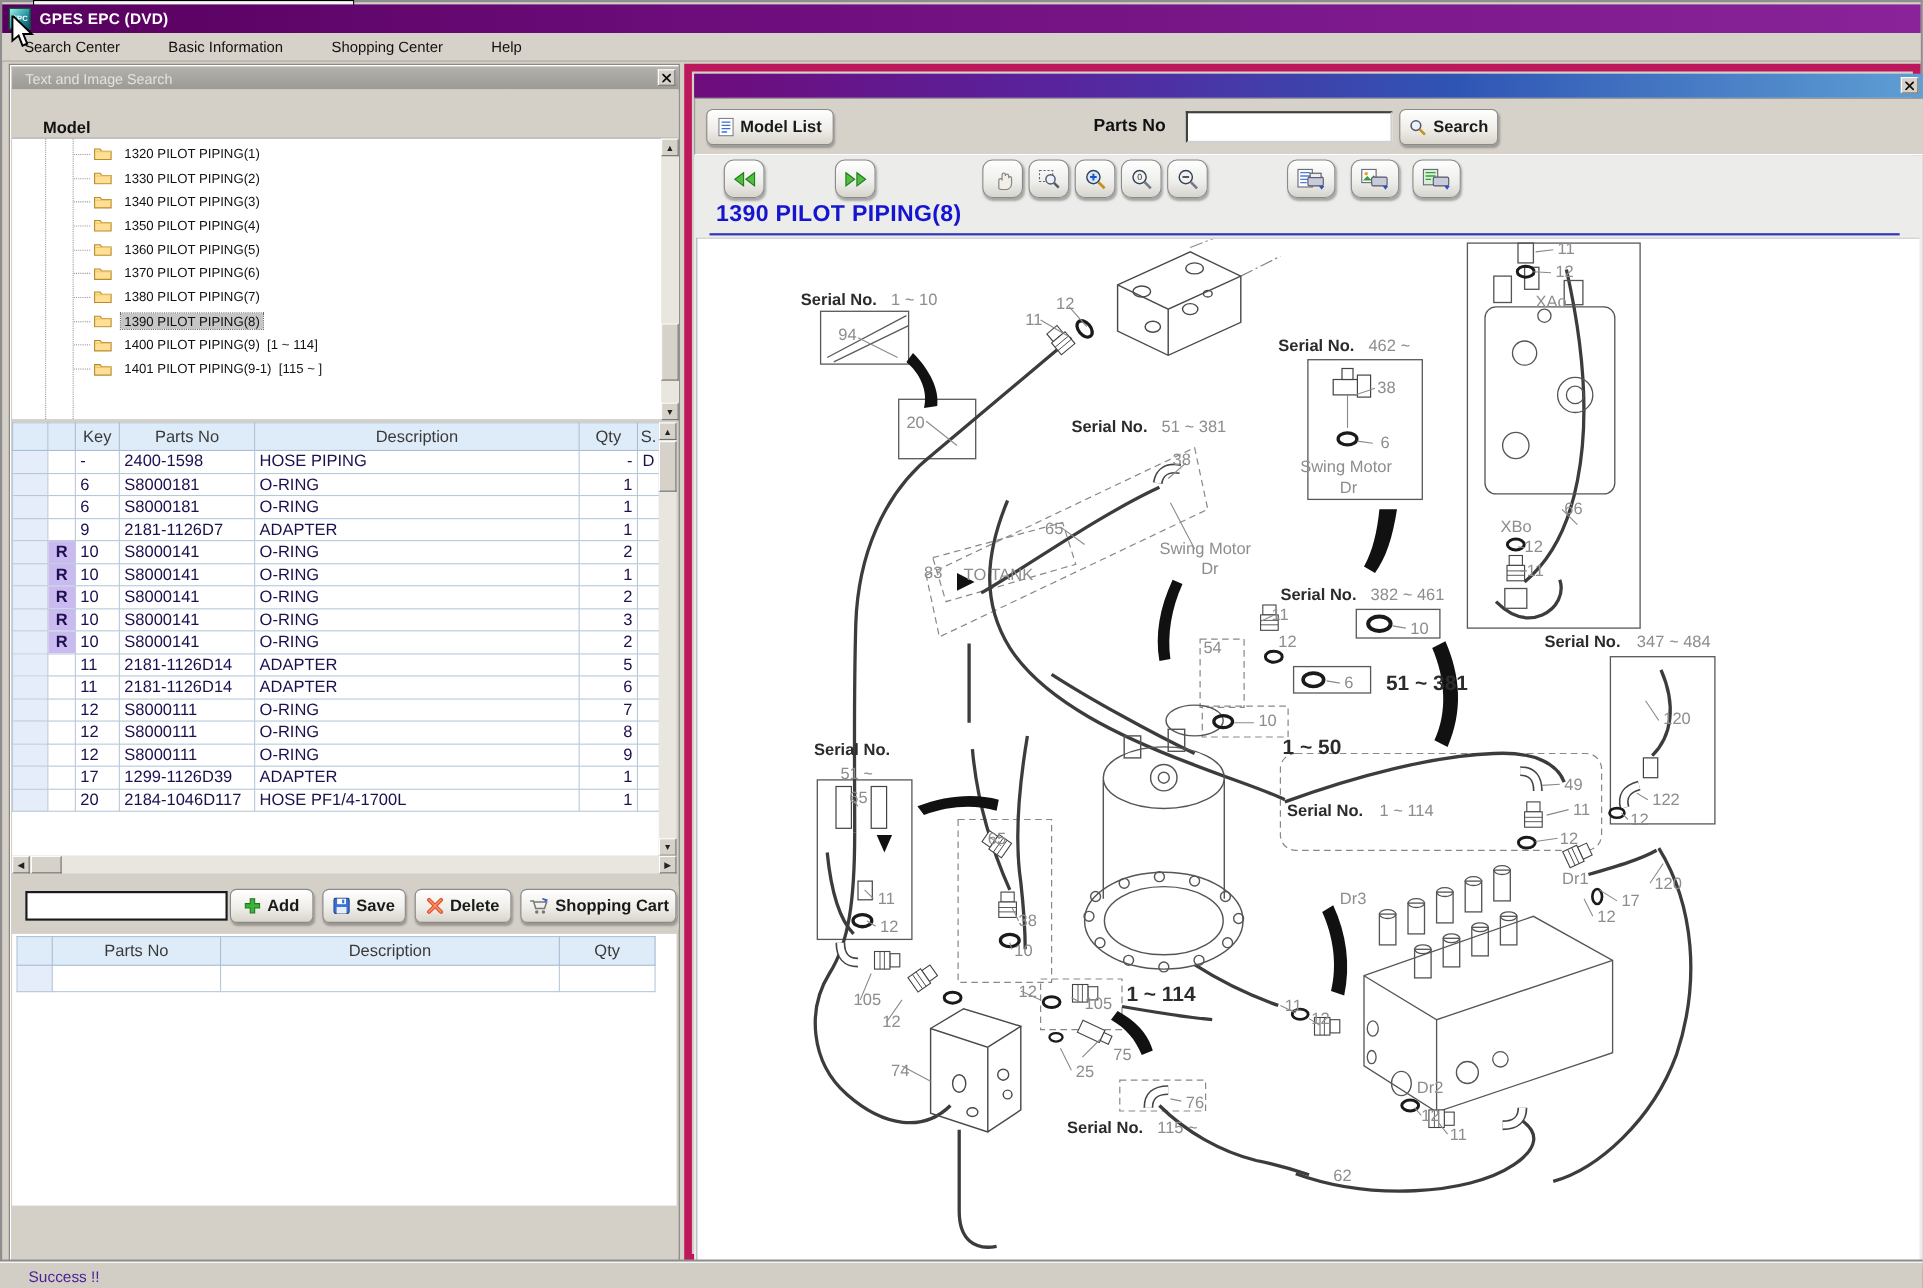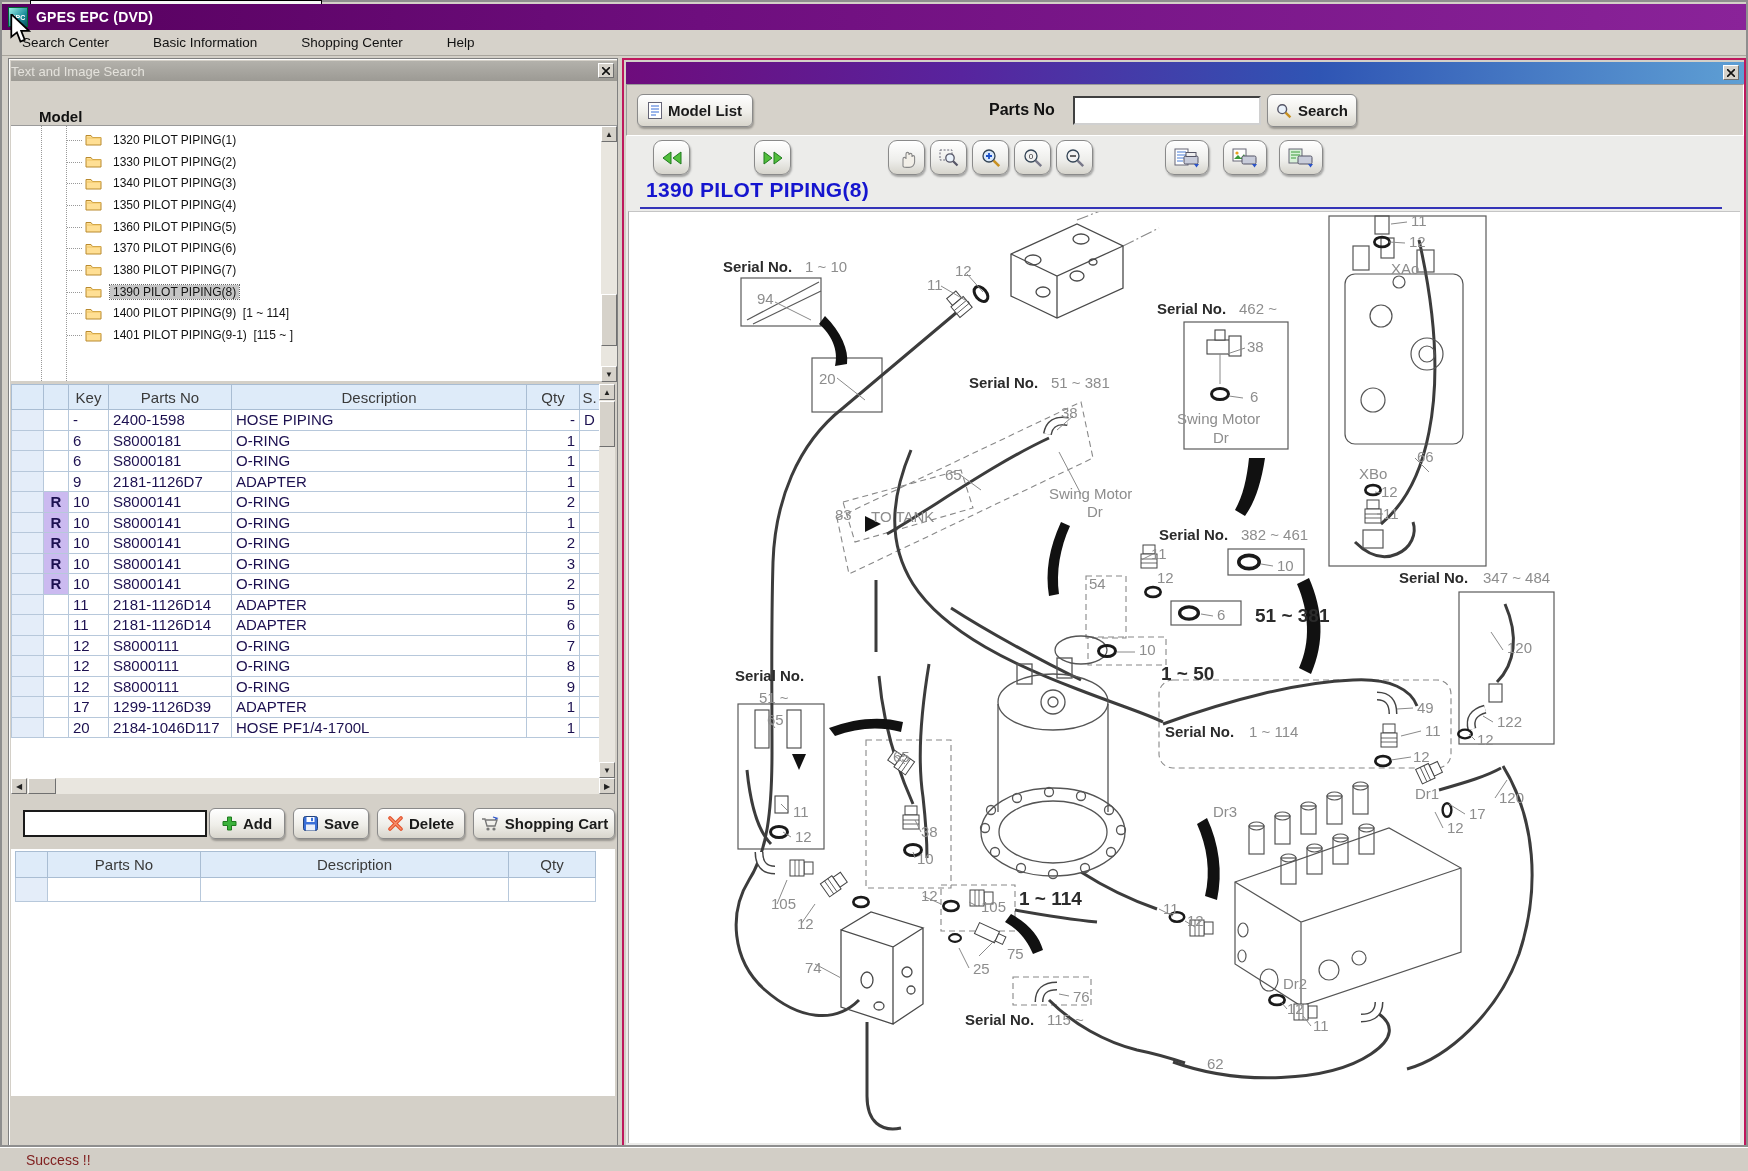--- a/index.html
+++ b/index.html
@@ -14,38 +14,38 @@
     background:linear-gradient(90deg,#57005E 0%,#6E0E7E 40%,#8A2399 100%);
     display:flex; align-items:center; color:#fff; }
   #app-icon { width:20px; height:20px; margin:0 8px 0 6px;
     background:linear-gradient(135deg,#9FF0E8,#1E8F9C 60%,#0A5560); border:1px solid #063;
     color:#fff; font-size:7px; font-weight:bold; display:flex; align-items:center; justify-content:center; }
   #title-text { font-size:14px; font-weight:bold; letter-spacing:.2px; }
   #menubar { left:2px; top:30px; width:1744px; height:26px; background:#D6D2CA;
     border-bottom:1px solid #A9A59D; display:flex; align-items:center; gap:44px; padding-left:20px; }
   .menu-item { font-size:13.5px; color:#111; cursor:default; }
   #statusbar { left:0; top:1147px; width:1748px; height:24px; background:#D2CEC6;
-    border-top:1px solid #FFF; box-shadow:0 -2px 0 #8E8E8E; font-size:14px; color:#7f1d1d;
+    border-top:1px solid #FFF; box-shadow:0 -2px 0 #8E8E8E; font-size:14px; color:#4c1d95;
     display:flex; align-items:center; padding-left:26px; }
   #cursor { left:8px; top:14px; width:26px; height:30px; z-index:50; }
   .btn3d { border:1px solid #8A8A8A; border-radius:6px;
     background:linear-gradient(#FFFFFF,#EFEEE9 55%,#D8D5CC);
     box-shadow:inset 0 1px 0 #fff, 1px 2px 2px rgba(0,0,0,.28);
     display:flex; align-items:center; justify-content:center; gap:6px;
     font-size:15px; font-weight:bold; color:#1a1a1a; cursor:default; }
   .xbtn { width:16px; height:15px; background:#D6D2CA; border:1px solid; border-color:#fff #707070 #707070 #fff;
     display:flex; align-items:center; justify-content:center; }
   input { font-family:"Liberation Sans",sans-serif; }
 
   
   #left-panel { left:8px; top:58px; width:610px; height:1089px; background:#D4D0C8;
     border:1px solid #808080; box-shadow:1px 1px 0 #fff inset; }
   #lp-header { left:2px; top:2px; width:606px; height:20px;
     background:linear-gradient(#B3B1AB,#9C9A94); color:#E4E2DC; font-size:13px;
-    display:flex; align-items:center; }
+    display:flex; align-items:center; padding-left:12px; }
   #lp-close { position:absolute; right:3px; top:2px; }
   #model-row { left:2px; top:24px; width:606px; height:42px; background:#D4D0C8; }
   #model-label { position:absolute; left:28px; top:25px; font-size:15px; font-weight:bold; color:#111; }
   #model-input { position:absolute; left:84px; top:6px; width:516px; height:28px;
     border:2px solid; border-color:#404040 #D0D0D0 #D0D0D0 #404040; background:#fff;
     font-size:15px; padding-left:5px; }
   #tree-box { left:2px; top:66px; width:606px; height:256px; background:#fff; border-top:1px solid #9a9a9a; }
   #tree-items { position:absolute; left:0; top:3px; right:16px; bottom:0; overflow:hidden; }
   .tvline { position:absolute; top:0; bottom:0; border-left:1px dotted #999; }
   .tree-item { position:relative; height:21.7px; display:flex; align-items:center; padding-left:74px; }
@@ -83,21 +83,21 @@
   #cart-table td.c-rowhead { background:#E4EDF9; }
 
   
   #entry-row { left:2px; top:746px; width:606px; height:40px; background:#D4D0C8; }
   #entry-input { position:absolute; left:12px; top:5px; width:184px; height:27px;
     border:2px solid #1a1a1a; background:#fff; font-size:15px; padding-left:4px; }
   .act-btn { position:absolute; top:3px; height:31px;text-align:center; }
 
   
   #right-panel { left:622px; top:58px; width:1124px; height:1089px; background:#D4D0C8;
-    border:2px solid #be185d; }
+    border:7px solid #be185d; }
   #rp-grad { left:2px; top:2px; width:1118px; height:22px;
     background:linear-gradient(90deg,#6E0C7C 0%,#58249E 30%,#2F55B4 62%,#5E9FD4 100%); }
   #rp-close { position:absolute; right:5px; top:3px; }
   #rp-controls { left:2px; top:24px; width:1118px; height:52px; background:#D6D2CA;
     border:1px solid; border-color:#999 #fff #fff #999; }
   #btn-model-list { position:absolute; left:10px; top:9px; width:116px; height:33px; }
   #partsno-label { position:absolute; left:362px; top:16px; font-size:16px; font-weight:bold; color:#111; }
   #partsno-input { position:absolute; left:446px; top:11px; width:188px; height:29px;
     border:2px solid; border-color:#404040 #D0D0D0 #D0D0D0 #404040; background:#fff; font-size:15px; padding-left:4px; }
   #btn-search { position:absolute; left:640px; top:9px; width:90px; height:33px; }

